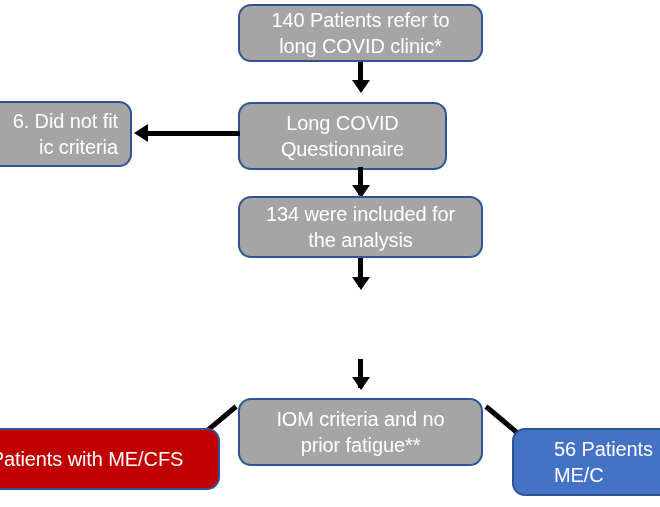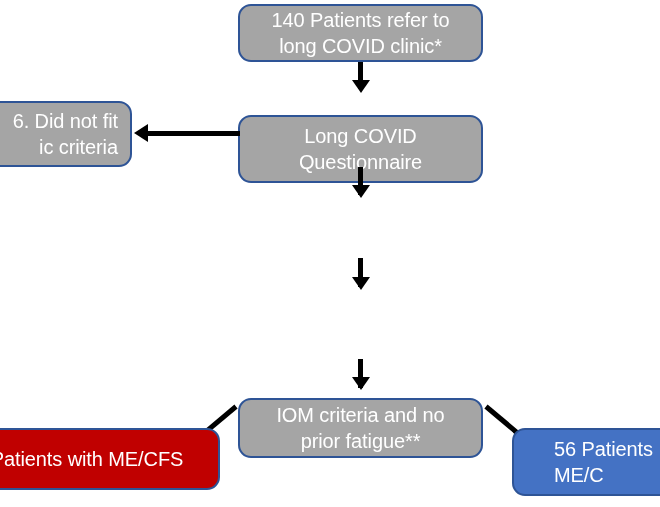--- a/index.html
+++ b/index.html
@@ -82,41 +82,43 @@
 <body>
 
 <div id="canvas">
 
   <div class="node gray" style="left:238px; top:4px; width:245px; height:58px;">140 Patients refer to
 long COVID clinic*</div>
 
   <div class="vline" style="left:358px; top:62px; height:27px;"></div>
   <div class="arrow-down" style="left:352px; top:80px;"></div>
 
-  <div class="node gray" style="left:238px; top:115px; width:245px; height:68px;">Long COVID
+  <div class="node gray" style="left:238px; top:102px; width:209px; height:68px;">Long COVID
 Questionnaire</div>
 
   <div class="hline" style="left:148px; top:131px; width:92px;"></div>
   <div class="arrow-left" style="left:134px; top:124px;"></div>
 
   <div class="node gray" style="left:-96px; top:101px; width:228px; height:66px; justify-content:flex-end; padding-right:12px; text-align:right;">6. Did not fit
 ic criteria</div>
 
   <div class="vline" style="left:358px; top:167px; height:28px;"></div>
   <div class="arrow-down" style="left:352px; top:185px;"></div>
 
+  <div class="node gray" style="left:238px; top:196px; width:245px; height:62px;">134 were included for
+the analysis</div>
 
   <div class="vline" style="left:358px; top:258px; height:29px;"></div>
   <div class="arrow-down" style="left:352px; top:277px;"></div>
 
 
   <div class="vline" style="left:358px; top:359px; height:29px;"></div>
   <div class="arrow-down" style="left:352px; top:377px;"></div>
 
-  <div class="node gray" style="left:238px; top:398px; width:245px; height:60px;">IOM criteria and no
+  <div class="node gray" style="left:238px; top:398px; width:245px; height:68px;">IOM criteria and no
 prior fatigue**</div>
 
   <div class="diag" style="left:236px; top:404px; width:48px; transform:rotate(140deg);"></div>
   <div class="diag-head left" style="left:196px; top:425px; transform:rotate(35deg);"></div>
 
   <div class="diag" style="left:486px; top:404px; width:48px; transform:rotate(40deg);"></div>
   <div class="diag-head right" style="left:516px; top:425px; transform:rotate(-35deg);"></div>
 
   <div class="node red" style="left:-46px; top:428px; width:266px; height:62px;">Patients with ME/CFS</div>
 

